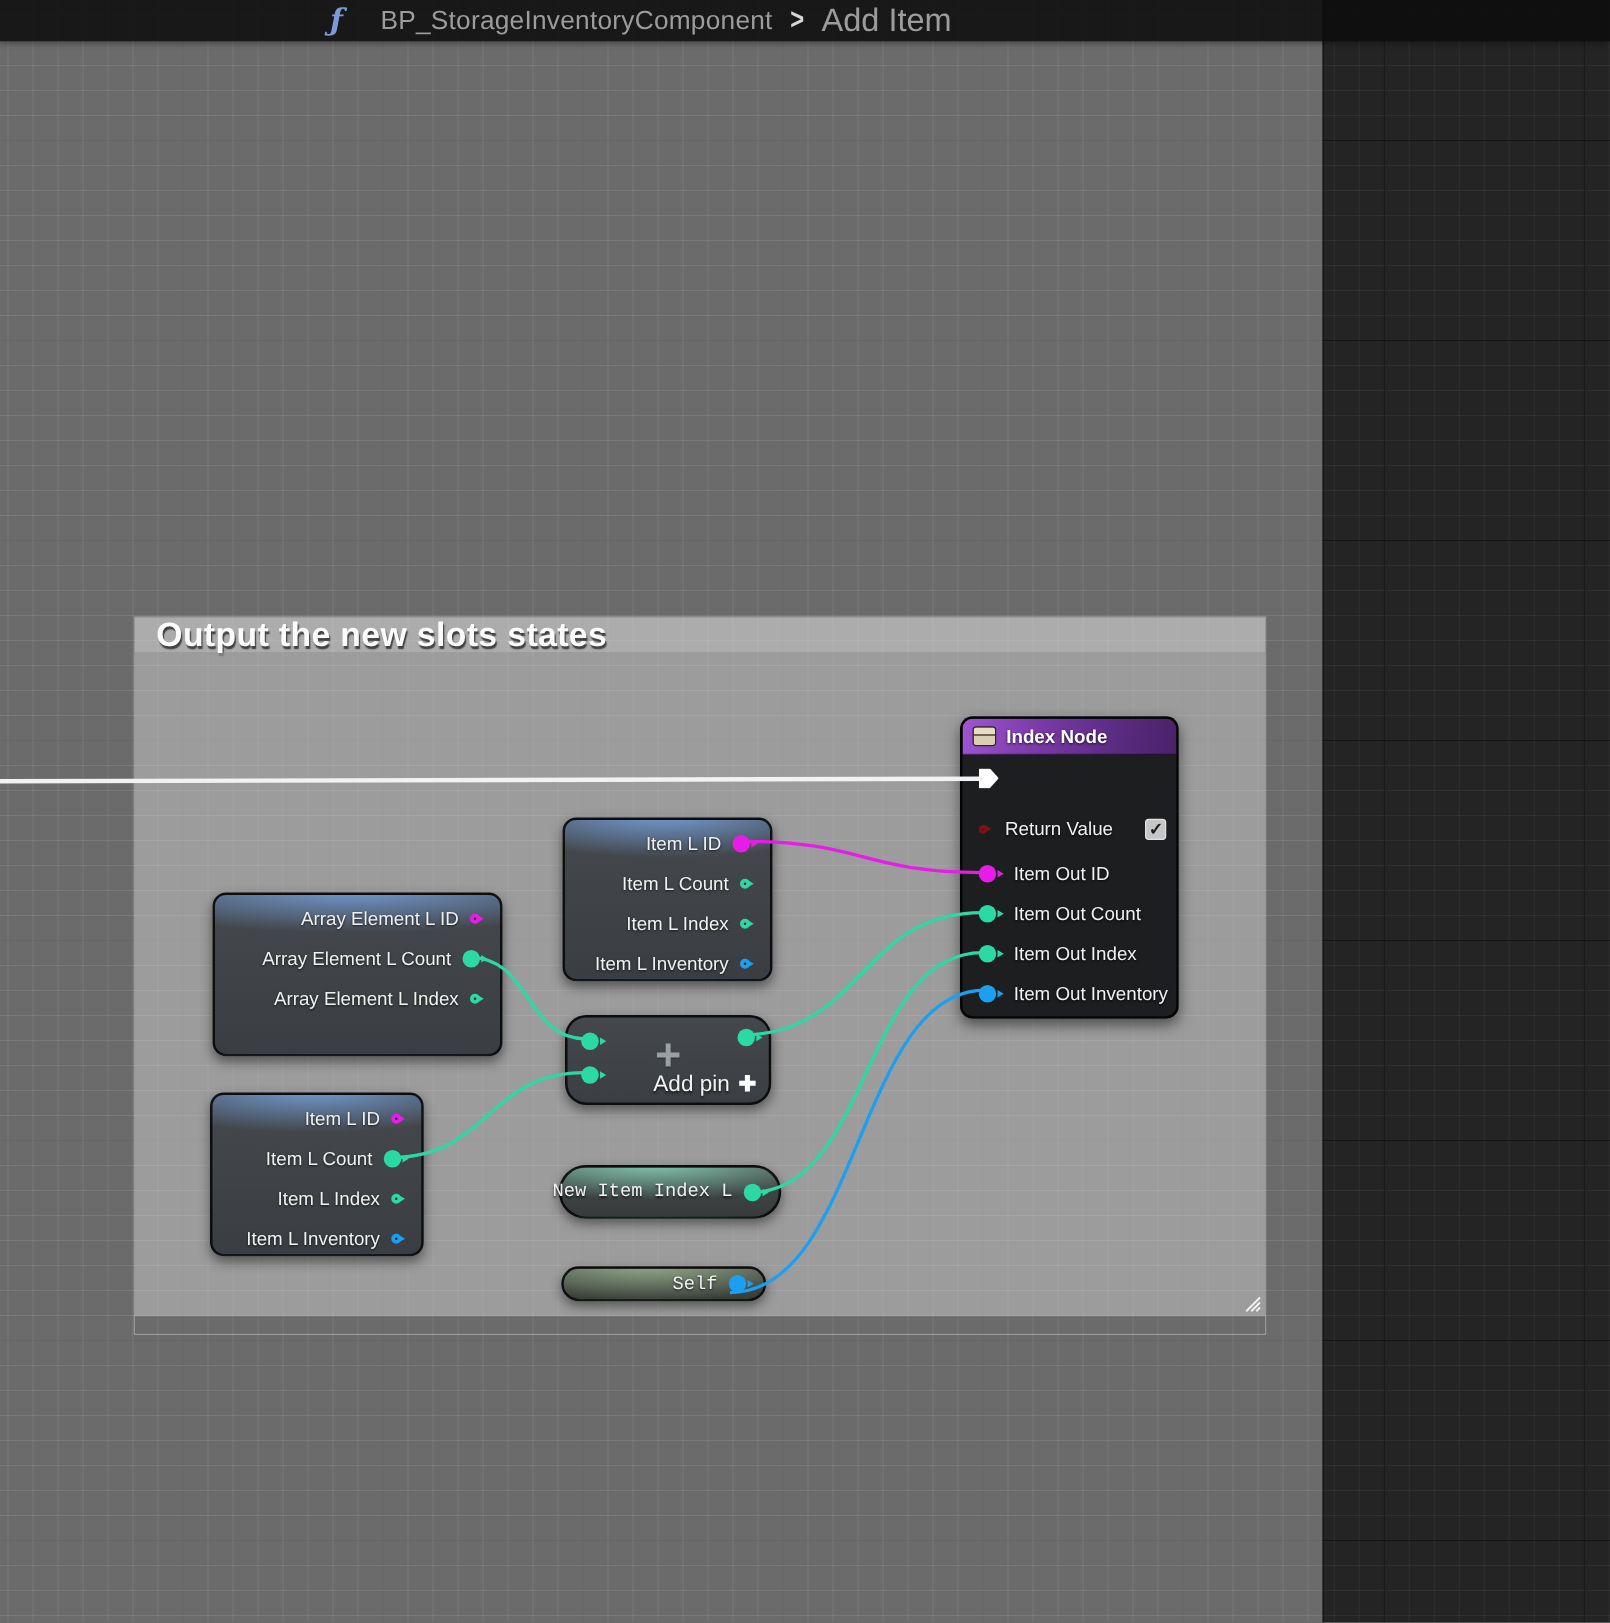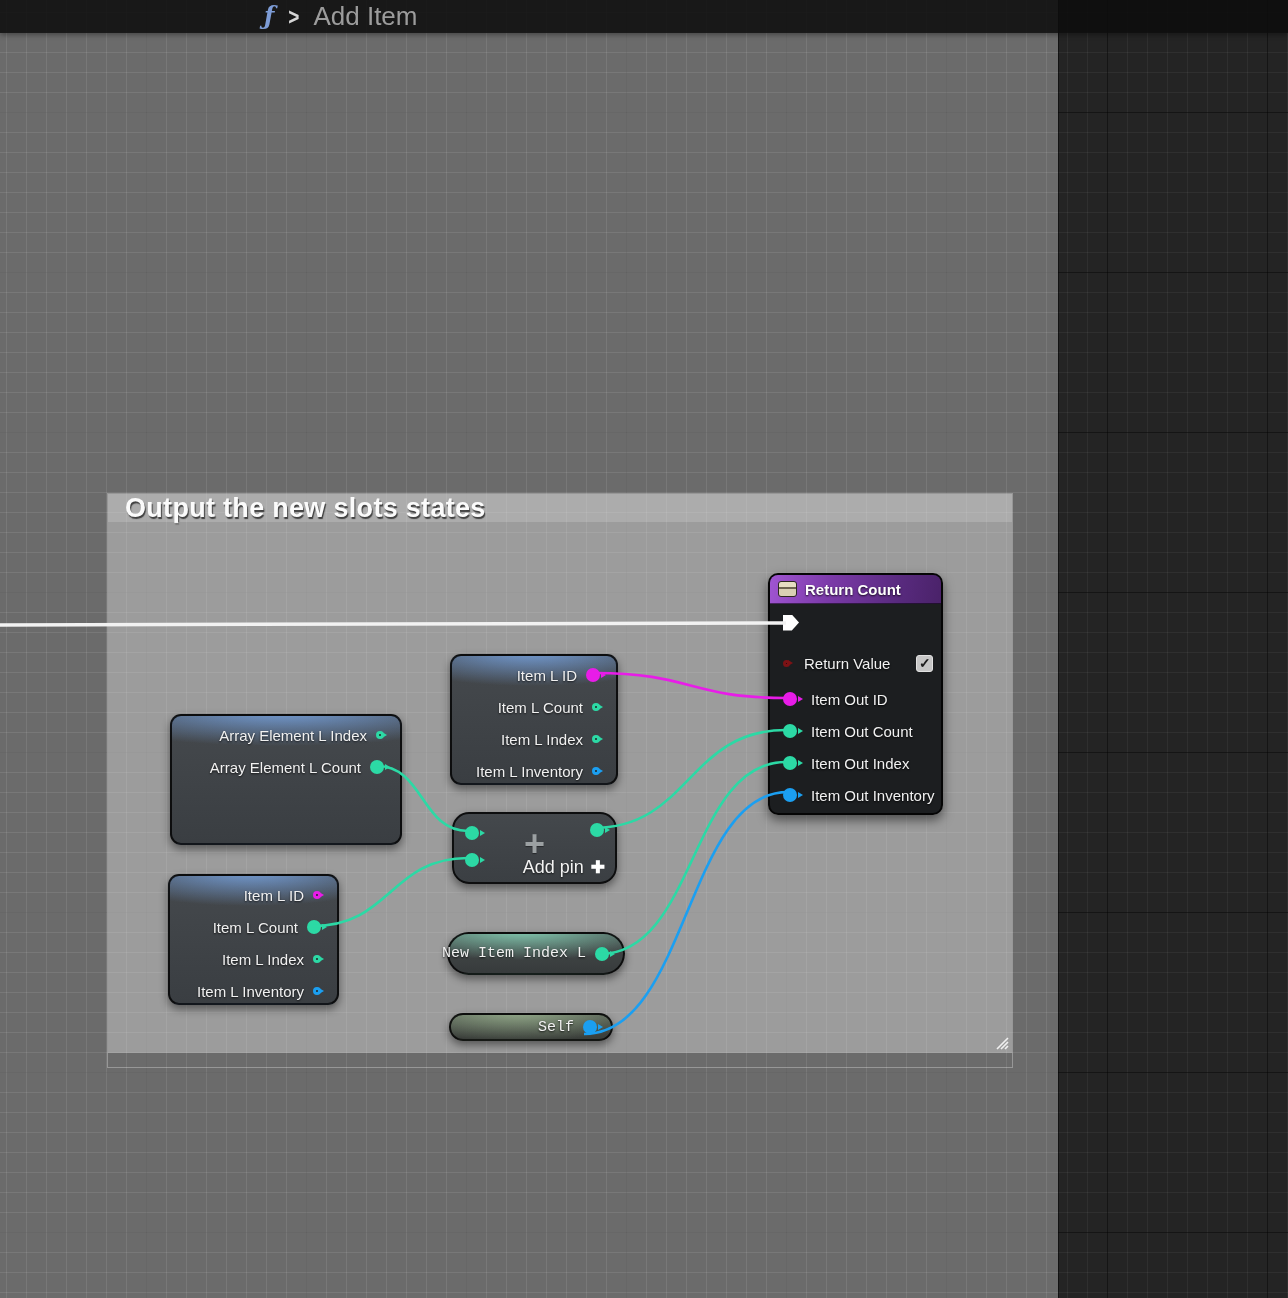--- a/index.html
+++ b/index.html
@@ -198,26 +198,30 @@
     <span class="pin hollow teal"></span>
   </div>
   <div class="prow">
     <span class="plabel">Item L Inventory</span>
     <span class="pin hollow blue"></span>
   </div>
 </div>
 
 <div class="node getter array-el">
   <div class="prow">
+    <span class="plabel">Array Element L ID</span>
+    <span class="pin hollow magenta"></span>
+  </div>
+  <div class="prow">
+    <span class="plabel">Array Element L Count</span>
+    <span class="pin solid teal"></span>
+  </div>
+  <div class="prow">
     <span class="plabel">Array Element L Index</span>
     <span class="pin hollow teal"></span>
-  </div>
-  <div class="prow">
-    <span class="plabel">Array Element L Count</span>
-    <span class="pin solid teal"></span>
   </div>
 </div>
 
 <div class="node getter item-bottom">
   <div class="prow">
     <span class="plabel">Item L ID</span>
     <span class="pin hollow magenta"></span>
   </div>
   <div class="prow">
     <span class="plabel">Item L Count</span>
@@ -240,21 +244,21 @@
   <span class="add-sym">+</span>
   <div class="add-pin-row">
     <span class="add-pin-label">Add pin</span>
     <span class="add-pin-plus">✚</span>
   </div>
 </div>
 
 <div class="node return-node">
   <div class="return-header">
     <span class="return-icon"></span>
-    <span class="return-title">Return Count</span>
+    <span class="return-title">Index Node</span>
   </div>
   <div class="exec-row">
     <span class="exec-arrow"></span>
   </div>
   <div class="rrow rv-row">
     <span class="pin darkred"></span>
     <span class="plabel">Return Value</span>
     <span class="checkbox">✓</span>
   </div>
   <div class="rrow">
@@ -289,15 +293,16 @@
   <path d="M595 673 C 691 673, 690 698, 786 698" stroke="#e81ce8" stroke-width="2.6" fill="none"></path>
   <path d="M377 766 C 424 766, 421 831, 468 831" stroke="#2cd9a5" stroke-width="2.6" fill="none"></path>
   <path d="M313 926 C 391 926, 390 858, 468 858" stroke="#2cd9a5" stroke-width="2.6" fill="none"></path>
   <path d="M593 828 C 690 828, 688 730, 786 730" stroke="#2cd9a5" stroke-width="2.6" fill="none"></path>
   <path d="M600 954 C 696 954, 690 762, 786 762" stroke="#2cd9a5" stroke-width="2.6" fill="none"></path>
   <path d="M584 1034 C 688 1034, 686 792, 788 792" stroke="#1b9ff1" stroke-width="2.6" fill="none"></path>
 </svg>
 
 <div class="top-bar">
   <span class="fn-icon">ƒ</span>
+  <span class="crumb">BP_StorageInventoryComponent</span>
   <span class="crumb-sep">&gt;</span>
   <span class="crumb-leaf">Add Item</span>
 </div>
 
 </body></html>

